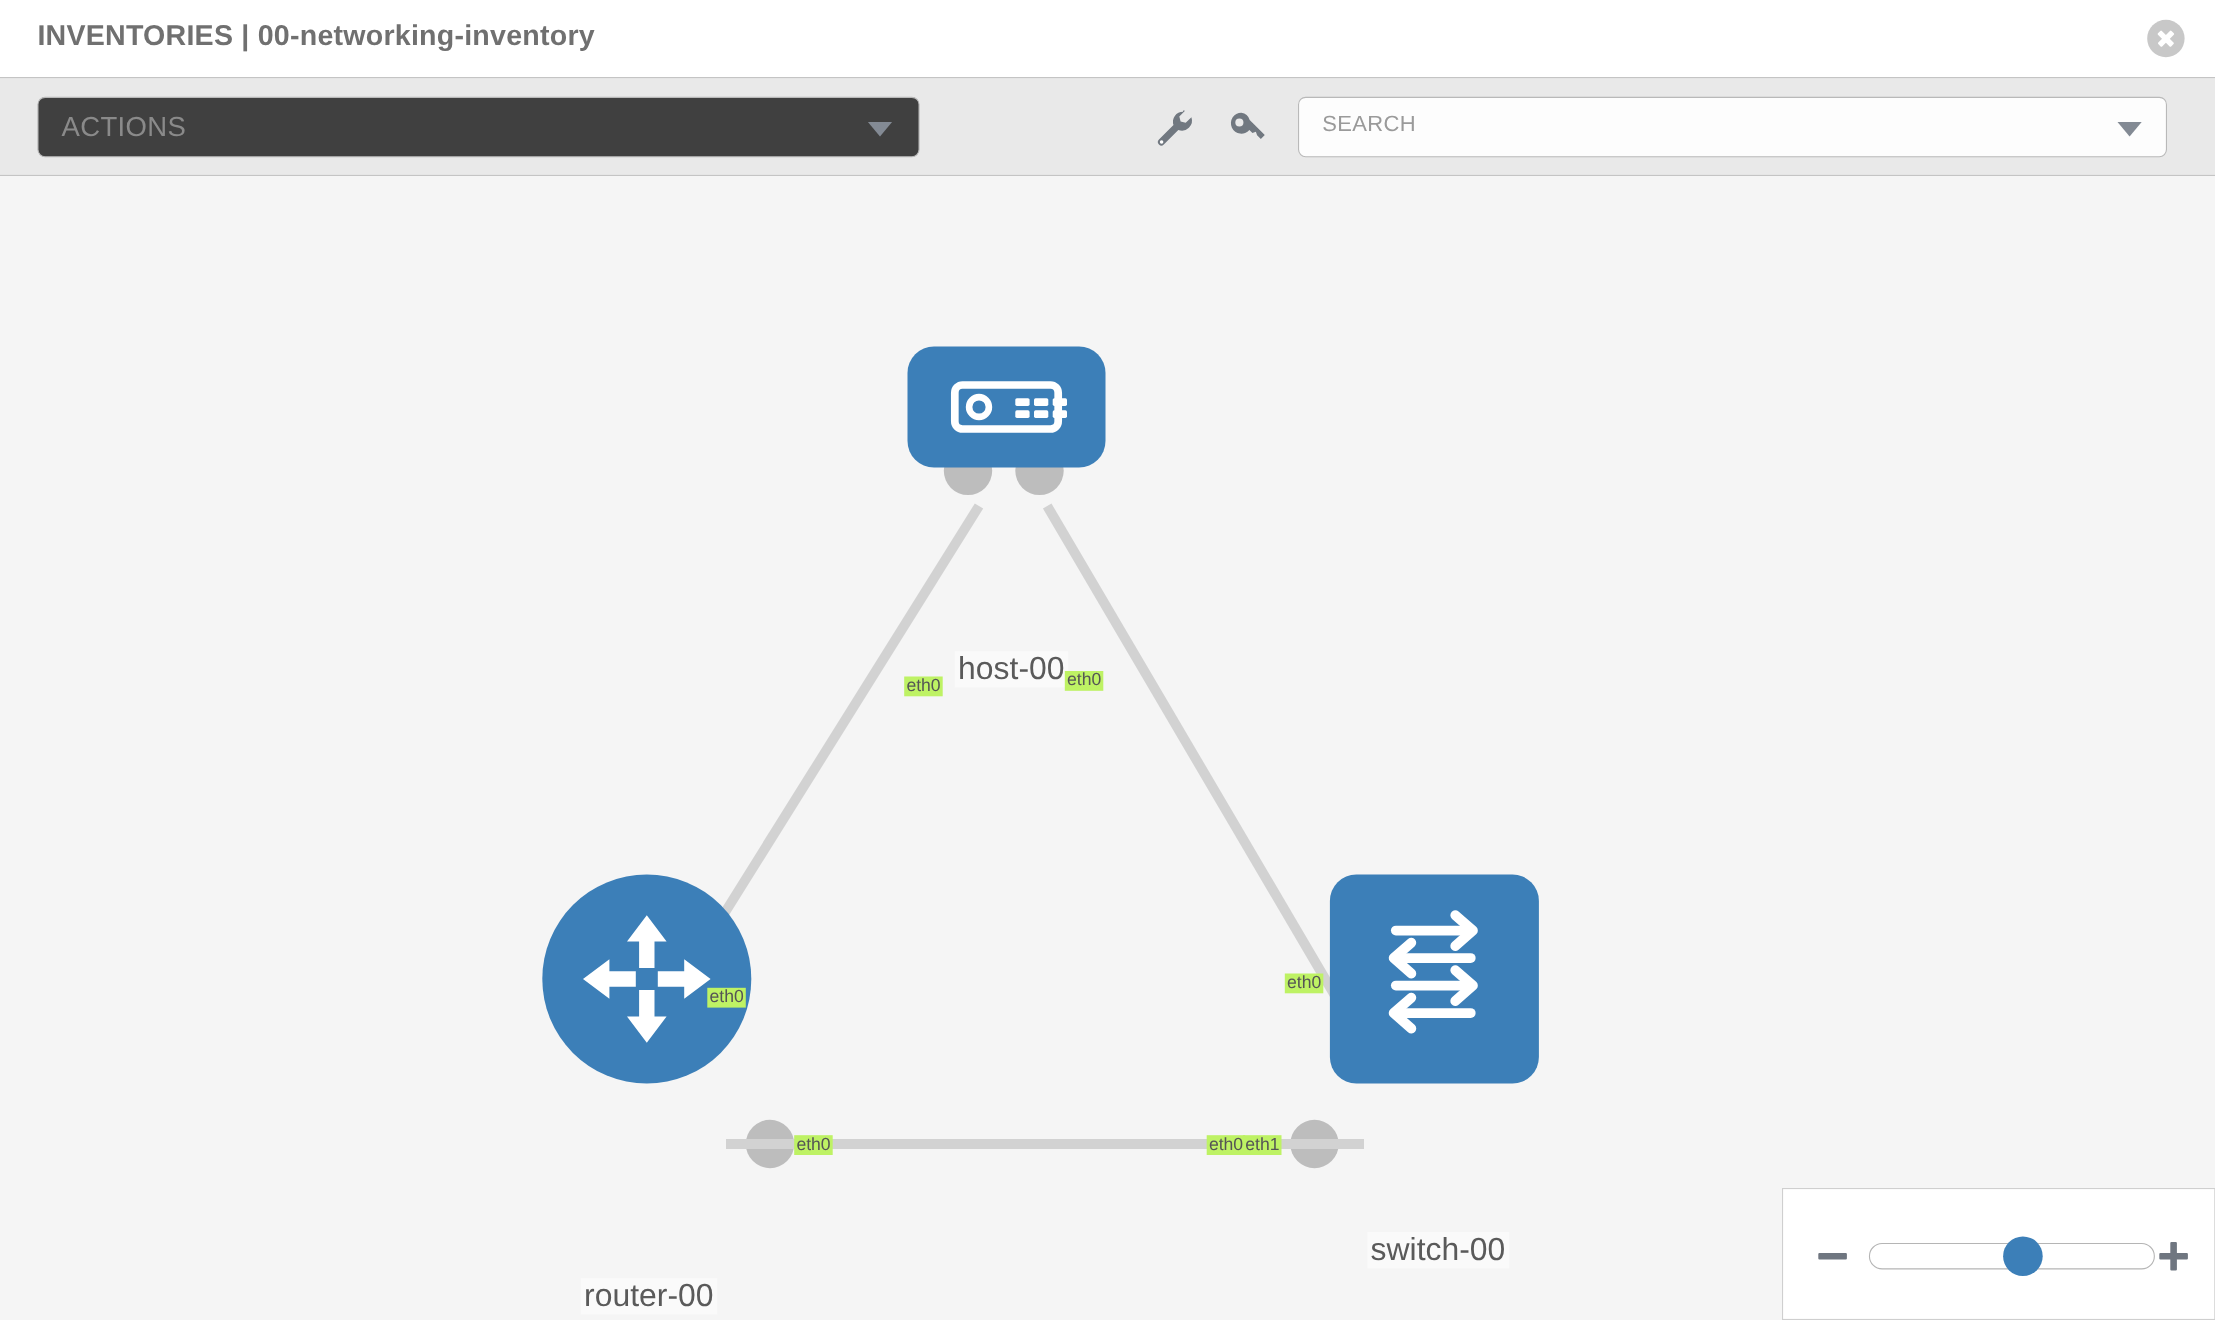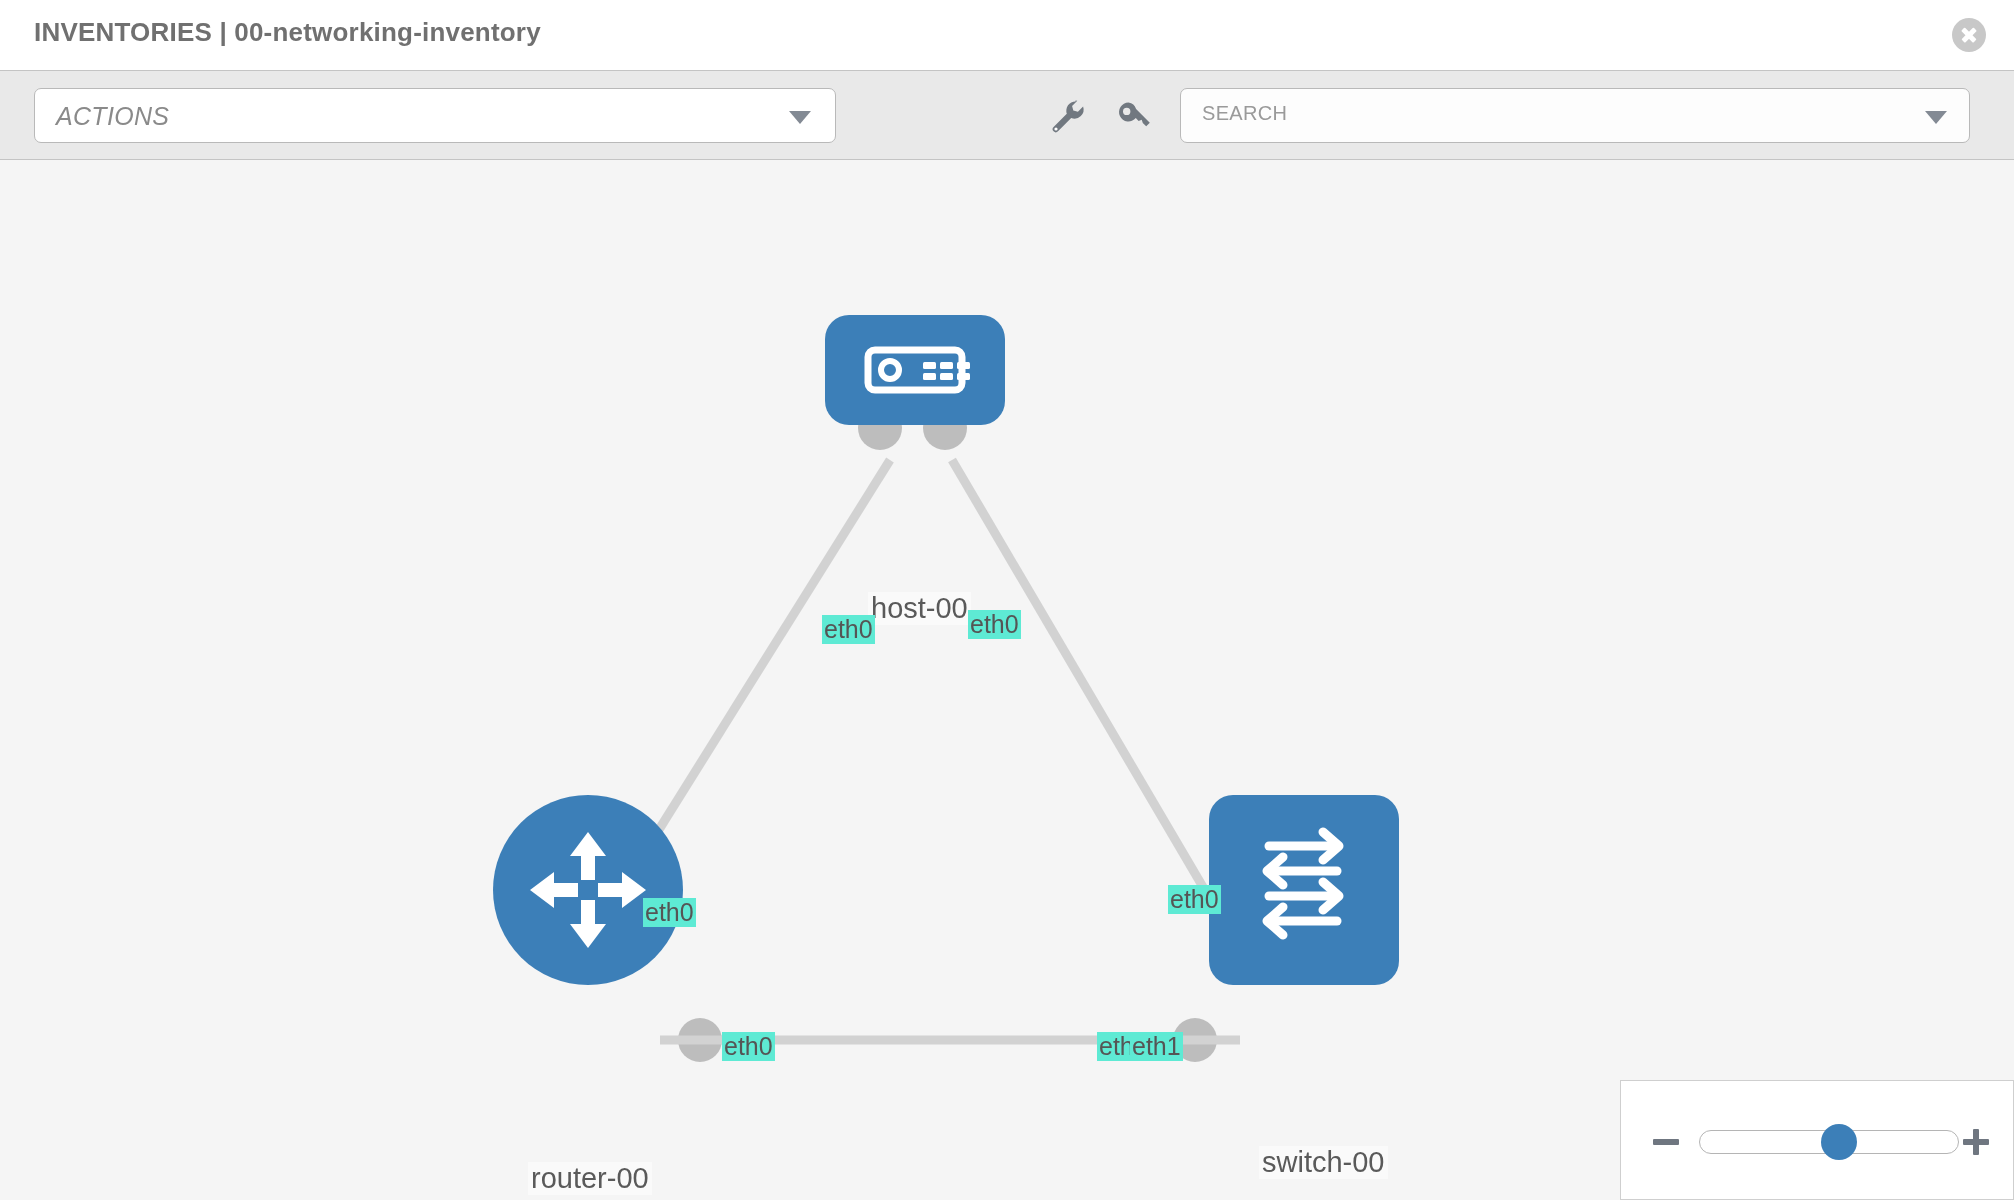--- a/index.html
+++ b/index.html
@@ -40,25 +40,24 @@
   .toolbar {
     position: absolute; left: 0; top: 70px;
     width: 2014px; height: 90px;
     background: #e9e9e9;
     border-top: 1.5px solid #c4c4c4;
     border-bottom: 1.5px solid #c4c4c4;
   }
   .actions-select {
     position: absolute; left: 34px; top: 17px;
     width: 802px; height: 55px;
-    background: #ffffff;
+    background: #404040;
     border: 1.5px solid #b9b9b9;
     border-radius: 7px;
     cursor: pointer;
-    font-style: italic;
   }
   .actions-label {
     position: absolute; left: 21px; top: 13px;
     font-size: 25px; color: #8a8a8a; letter-spacing: 0.3px;
   }
   .caret {
     position: absolute; right: 24px; top: 50%;
     margin-top: -5px;
     width: 0; height: 0;
     border-left: 11px solid transparent;
@@ -102,22 +101,22 @@
   .nlabel {
     position: absolute;
     font-size: 29px; color: #5a5a5a;
     background: #fafafa;
     white-space: nowrap;
     padding: 0 3px;
     text-align: right;
   }
   .ilabel {
     position: absolute;
-    font-size: 25px; color: #555555;
-    background: #5eead4;
+    font-size: 16px; color: #555555;
+    background: #bef264;
     white-space: nowrap;
     padding: 0 2px;
   }
 
   
   .zoom-panel {
     position: absolute; left: 1620px; top: 1080px;
     width: 394px; height: 120px;
     background: #ffffff;
     border: 1.5px solid #cfcfcf;
@@ -253,21 +252,21 @@
     </g>
 
     <g>
       <rect x="1209" y="635" width="190" height="190" rx="24" ry="24" fill="#3c7fb8"></rect>
       <use href="#ico-switch" x="1303" y="720"></use>
     </g>
   </svg>
 
   <div class="nlabel" style="left:868px; top:432px;">host-00</div>
   <div class="nlabel" style="left:528px; top:1002px;">router-00</div>
-  <div class="nlabel" style="left:1243px; top:986px;margin-left:16px;">switch-00</div>
+  <div class="nlabel" style="left:1243px; top:960px;">switch-00</div>
 
   <div class="ilabel" style="left:822px; top:455px;">eth0</div>
   <div class="ilabel" style="left:968px; top:450px;">eth0</div>
   <div class="ilabel" style="left:643px; top:738px;">eth0</div>
   <div class="ilabel" style="left:1168px; top:725px;">eth0</div>
   <div class="ilabel" style="left:722px; top:872px;">eth0</div>
   <div class="ilabel" style="left:1097px; top:872px;">eth0</div>
   <div class="ilabel" style="left:1130px; top:872px;">eth1</div>
 </div>
 

